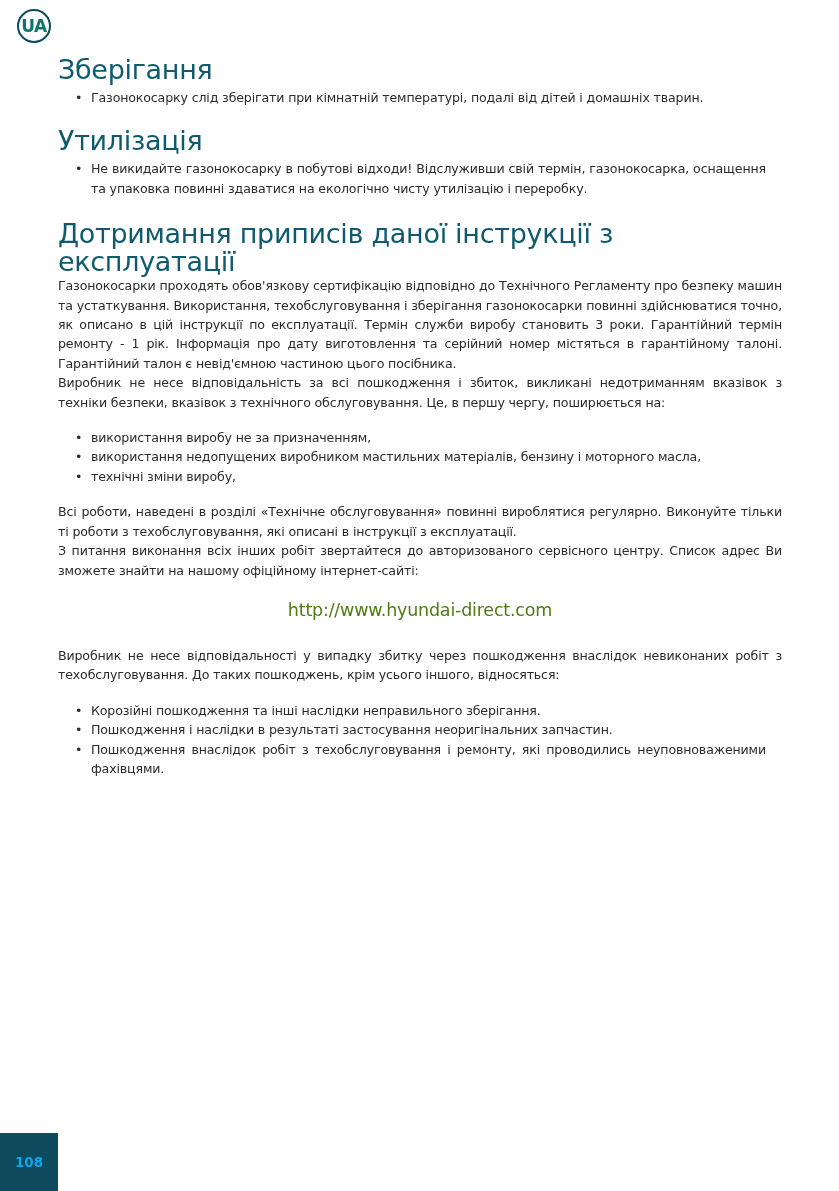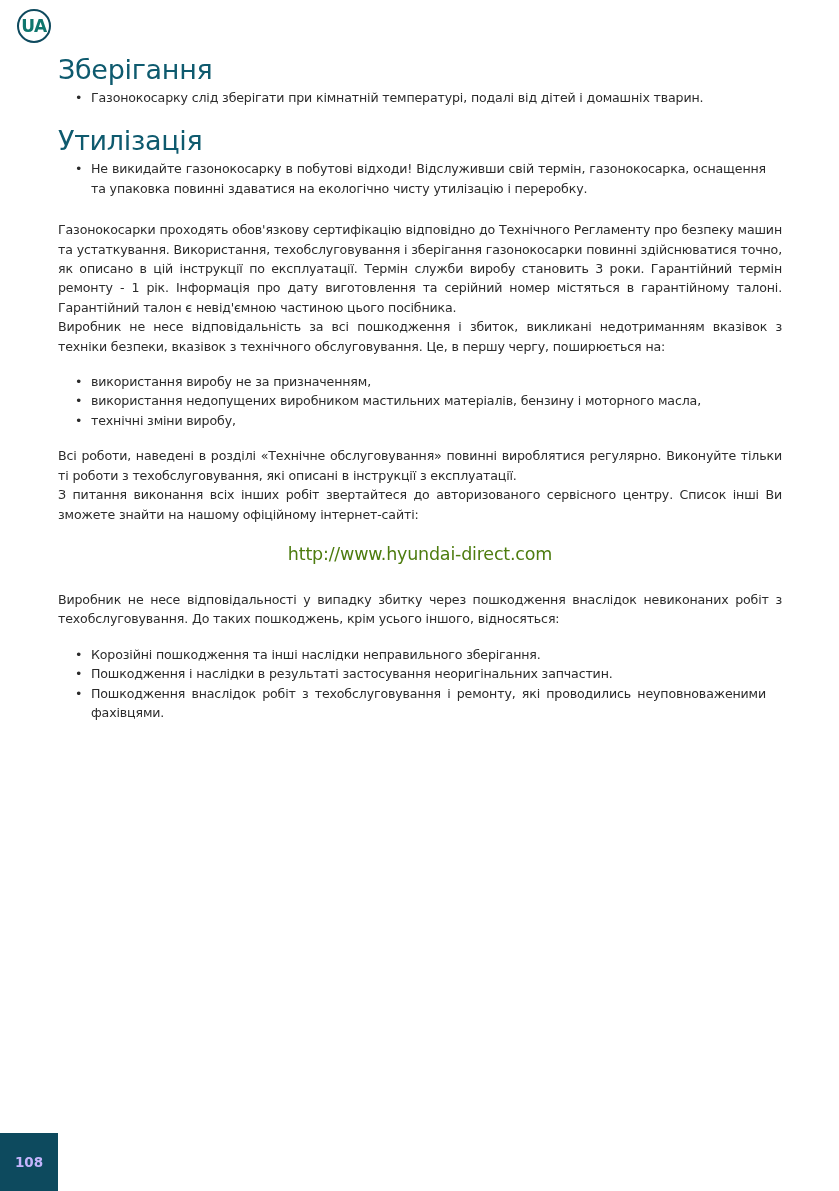--- a/index.html
+++ b/index.html
@@ -87,21 +87,21 @@
       margin-bottom: 26px;
       letter-spacing: -0.2px;
     }
     .page-number {
       position: absolute;
       left: 0;
       top: 1133px;
       width: 58px;
       height: 58px;
       background: #0d4a5e;
-      color: #c4b5fd;
+      color: #0ea5e9;
       font-weight: bold;
       font-size: 13.5px;
       display: flex;
       align-items: center;
       justify-content: center;
     }
   </style>
 </head>
 <body>
 
@@ -117,30 +117,31 @@
   </section>
 
   <section class="sec-disposal">
     <h2>Утилізація</h2>
     <ul>
       <li class="justify">Не викидайте газонокосарку в побутові відходи! Відслуживши свій термін, газонокосарка, оснащення та упаковка повинні здаватися на екологічно чисту утилізацію і переробку.</li>
     </ul>
   </section>
 
   <section class="sec-compliance">
+    <h2>Дотримання приписів даної інструкції з експлуатації</h2>
     <div class="body">
       <p class="justify">Газонокосарки проходять обов'язкову сертифікацію відповідно до Технічного Регламенту про безпеку машин та устаткування. Використання, техобслуговування і зберігання газонокосарки повинні здійснюватися точно, як описано в цій інструкції по експлуатації. Термін служби виробу становить 3 роки. Гарантійний термін ремонту - 1 рік. Інформація про дату виготовлення та серійний номер містяться в гарантійному талоні. Гарантійний талон є невід'ємною частиною цього посібника.</p>
       <p class="justify">Виробник не несе відповідальність за всі пошкодження і збиток, викликані недотриманням вказівок з техніки безпеки, вказівок з технічного обслуговування. Це, в першу чергу, поширюється на:</p>
       <ul>
         <li>використання виробу не за призначенням,</li>
         <li>використання недопущених виробником мастильних матеріалів, бензину і моторного масла,</li>
         <li>технічні зміни виробу,</li>
       </ul>
       <p class="justify">Всі роботи, наведені в розділі «Технічне обслуговування» повинні вироблятися регулярно. Виконуйте тільки ті роботи з техобслуговування, які описані в інструкції з експлуатації.</p>
-      <p class="justify">З питання виконання всіх інших робіт звертайтеся до авторизованого сервісного центру. Список інші Ви зможете знайти на нашому офіційному інтернет-сайті:</p>
+      <p class="justify">З питання виконання всіх інших робіт звертайтеся до авторизованого сервісного центру. Список адрес Ви зможете знайти на нашому офіційному інтернет-сайті:</p>
       <div class="url">http://www.hyundai-direct.com</div>
       <p class="justify">Виробник не несе відповідальності у випадку збитку через пошкодження внаслідок невиконаних робіт з техобслуговування. До таких пошкоджень, крім усього іншого, відносяться:</p>
       <ul>
         <li>Корозійні пошкодження та інші наслідки неправильного зберігання.</li>
         <li>Пошкодження і наслідки в результаті застосування неоригінальних запчастин.</li>
         <li class="justify">Пошкодження внаслідок робіт з техобслуговування і ремонту, які проводились неуповноваженими фахівцями.</li>
       </ul>
     </div>
   </section>
 

